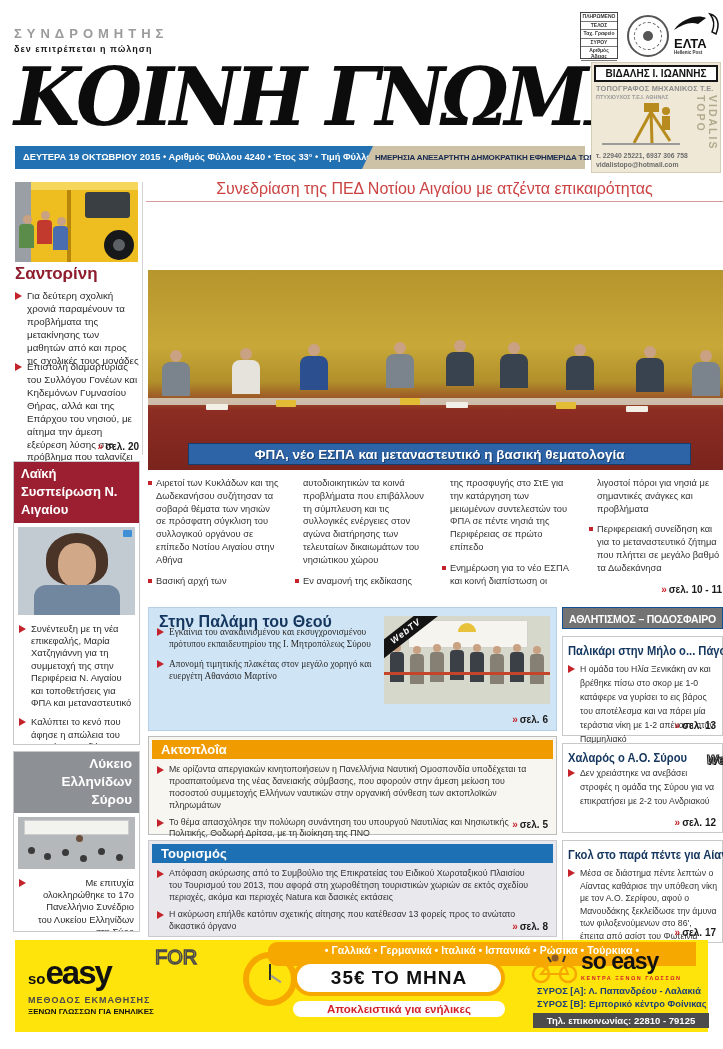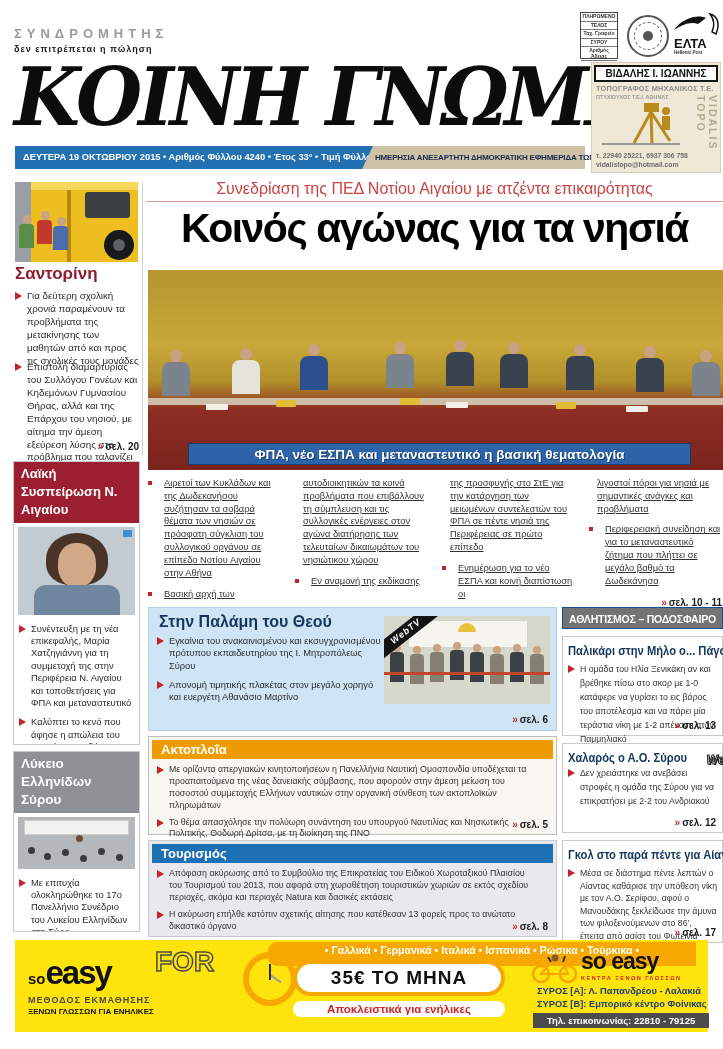--- a/index.html
+++ b/index.html
@@ -58,21 +58,21 @@
   .shirt-gray{background:#7b848c;}
   .paper{position:absolute;width:22px;height:6px;background:#f1efe6;border-radius:1px;}
   .folder{position:absolute;width:20px;height:7px;background:#e3bc35;border-radius:1px;}
   #table-edge{position:absolute;left:0;right:0;top:128px;height:7px;background:#d8d2c2;opacity:.85;}
   #photo-caption{position:absolute;left:40px;right:40px;bottom:5px;height:22px;background:#2d64a7;
                  border:1px solid #163c6c;color:#fff;font-weight:bold;font-size:13.5px;text-align:center;
                  line-height:22px;text-shadow:1px 1px 0 #163c6c;box-sizing:border-box;}
 
   #lead-cols{left:148px;top:477px;width:575px;height:127px;display:flex;gap:14px;}
   .lcol{width:133px;font-size:9.3px;line-height:1.38;color:#333;font-weight:500;}
-  .lrow{display:flex;gap:12px;margin-bottom:8px;text-decoration:underline;}
+  .lrow{display:flex;gap:4px;margin-bottom:8px;}
   .lrow.cont{padding-left:8px;}
   .sq{flex:none;width:4px;height:4px;background:#c4232b;margin-top:4px;}
   .pref{font-size:10px;color:#1a1a1a;font-weight:bold;text-align:right;}
   .parrow{color:#c4232b;font-weight:bold;margin-right:3px;letter-spacing:-1px;}
 
   
   #vrule{left:142px;top:182px;width:1px;height:273px;background:#d2d2d2;}
   #bus-photo{left:15px;top:182px;width:123px;height:80px;overflow:hidden;
              background:linear-gradient(90deg,#999fa4 0 16px,#eebd1f 16px);}
   #bus-photo .roof{position:absolute;left:16px;top:0;right:0;height:8px;background:#f6d75c;}
@@ -94,30 +94,30 @@
   #laiki-box{left:13px;top:461px;width:127px;height:284px;}
   #laiki-head{background:#9c1e31;color:#fff;font-weight:bold;font-size:13px;line-height:1.4;padding:3px 7px;}
   #laiki-photo{position:relative;margin:4px;height:88px;background:#c2cbd2;overflow:hidden;}
   #laiki-photo .hair{position:absolute;left:28px;top:6px;width:62px;height:52px;border-radius:50% 50% 40% 40%;background:#4a3428;}
   #laiki-photo .face{position:absolute;left:40px;top:16px;width:38px;height:44px;border-radius:45%;background:#d1a888;}
   #laiki-photo .body{position:absolute;left:16px;top:58px;width:86px;height:30px;border-radius:12px 12px 0 0;background:#7187a0;}
   #laiki-photo .cam{position:absolute;right:3px;top:3px;width:9px;height:7px;background:#3f8fd6;border-radius:1px;}
   .box-bullets{padding:4px 5px 0 5px;}
   .box-bullets .side-brow{font-size:9.4px;margin-bottom:7px;}
 
-  #lykeio-box{left:13px;top:751px;width:127px;height:181px;}
+  #lykeio-box{left:13px;top:751px;width:127px;height:181px;text-align:right;}
   #lykeio-head{background:#8d9196;color:#fff;font-weight:bold;font-size:13.5px;line-height:1.35;padding:3px 7px;}
   #lykeio-photo{position:relative;margin:4px;height:52px;background:#b4b8ba;overflow:hidden;}
   #lykeio-photo .banner{position:absolute;left:6px;top:3px;right:6px;height:13px;background:#f2f2ee;border:1px solid #ccc;}
   .head-dot{position:absolute;width:7px;height:7px;border-radius:50%;background:#3a3a3a;}
 
   
   #palami-box{left:148px;top:607px;width:409px;height:124px;background:#cfe4f4;border:1px solid #b5d0e6;box-sizing:border-box;}
   #palami-title{position:absolute;left:10px;top:5px;font-size:16px;font-weight:bold;color:#14365e;}
-  #palami-bullets{position:absolute;left:8px;top:27px;width:228px;}
+  #palami-bullets{position:absolute;left:8px;top:18px;width:228px;font-family:Liberation Serif, serif;}
   #palami-bullets .side-brow{font-size:9.3px;margin-bottom:7px;}
   #palami-photo{position:absolute;right:6px;top:8px;width:166px;height:88px;background:#d6d8cc;overflow:hidden;}
   #palami-photo .banner{position:absolute;left:24px;top:4px;width:118px;height:26px;background:#f5f4ef;border:1px solid #d3d3cc;}
   #palami-photo .arc{position:absolute;left:74px;top:7px;width:18px;height:9px;border-radius:9px 9px 0 0;background:#e8c23a;}
   #palami-photo .ribbonline{position:absolute;left:0;right:0;top:56px;height:3px;background:#c2452c;}
   .pp{position:absolute;width:14px;height:30px;border-radius:4px 4px 0 0;background:#3b3f46;}
   .pp:before{content:"";position:absolute;top:-8px;left:3px;width:8px;height:8px;border-radius:50%;background:#c9a183;}
   .pp.lt{background:#857f74;}
   .ribbon{position:absolute;left:-24px;top:8px;width:92px;height:15px;background:#141414;transform:rotate(-38deg);
           color:#fff;font-size:9px;font-weight:bold;font-style:italic;text-align:center;line-height:15px;letter-spacing:1px;}
@@ -148,21 +148,21 @@
 
   
   #ad{left:15px;top:940px;width:693px;height:92px;background:#ffe40c;}
   #ad-langs{position:absolute;top:2px;right:12px;width:428px;height:24px;background:#f6a800;
             border-radius:9px 0 0 9px;color:#fff;font-weight:bold;font-size:10.5px;text-align:center;line-height:16px;white-space:nowrap;}
   #ad-logo1{position:absolute;left:13px;top:14px;color:#111;white-space:nowrap;}
   #ad-logo1 .so{font-size:15px;font-weight:bold;}
   #ad-logo1 .easy{font-size:33px;font-weight:bold;letter-spacing:-2px;}
   #ad-m1{position:absolute;left:13px;top:55px;font-size:9px;color:#4a4a4a;letter-spacing:1px;font-weight:bold;}
   #ad-m2{position:absolute;left:13px;top:67px;font-size:8px;color:#111;font-weight:bold;}
-  #ad-for{position:absolute;left:140px;top:6px;font-size:28px;font-weight:bold;color:#ffe40c;-webkit-text-stroke:1.5px #4a4a4a;}
+  #ad-for{position:absolute;left:140px;top:6px;font-size:20px;font-weight:normal;color:#ffe40c;-webkit-text-stroke:1.5px #4a4a4a;}
   #ad-busy{position:absolute;left:140px;top:38px;font-size:33px;font-weight:bold;color:#ffe40c;-webkit-text-stroke:1.5px #f6a800;}
   #ad-clock{position:absolute;left:228px;top:12px;width:54px;height:54px;border:6px solid #f6a800;border-radius:50%;box-sizing:border-box;}
   #ad-clock:before{content:"";position:absolute;left:20px;top:6px;width:2px;height:16px;background:#2b2b2b;}
   #ad-clock:after{content:"";position:absolute;left:21px;top:20px;width:12px;height:2px;background:#9a9a9a;transform:rotate(35deg);}
   #ad-price{position:absolute;left:278px;top:20px;width:212px;height:36px;background:#f6a800;border-radius:18px;padding:4px;box-sizing:border-box;}
   #ad-price .inner{background:#fff;border-radius:14px;height:28px;line-height:28px;text-align:center;
                    font-size:19px;font-weight:bold;color:#111;letter-spacing:1px;}
   #ad-excl{position:absolute;left:278px;top:61px;width:212px;height:16px;background:#fff;border-radius:8px;
            color:#d2232a;font-weight:bold;font-size:11.5px;text-align:center;line-height:16px;}
   #ad-bike{position:absolute;left:516px;top:12px;}
@@ -218,21 +218,20 @@
       <line x1="35" y1="11" x2="54" y2="40" stroke="#b78b1e" stroke-width="3"></line>
       <circle cx="50" cy="10" r="4" fill="#b78b1e"></circle>
       <rect x="46" y="15" width="8" height="14" fill="#b78b1e"></rect>
     </svg>
     <div id="topo-ground"></div>
     <div id="topo-phone">τ. 22940 25221, 6937 306 758</div>
     <div id="topo-email">vidalistopo@hotmail.com</div>
   </div>
 
   <div class="abs" id="kicker">Συνεδρίαση της ΠΕΔ Νοτίου Αιγαίου με ατζέντα επικαιρότητας</div>
-  <div class="abs" id="headline">Κοινός αγώνας για τα νησιά</div>
 
   <div class="abs" id="main-photo">
     <div class="person shirt-gray" style="left:14px;top:92px"></div>
     <div class="person shirt-white" style="left:84px;top:90px"></div>
     <div class="person shirt-blue" style="left:152px;top:86px"></div>
     <div class="person shirt-gray" style="left:238px;top:84px"></div>
     <div class="person" style="left:298px;top:82px"></div>
     <div class="person" style="left:352px;top:84px"></div>
     <div class="person" style="left:418px;top:86px"></div>
     <div class="person" style="left:488px;top:88px"></div>

